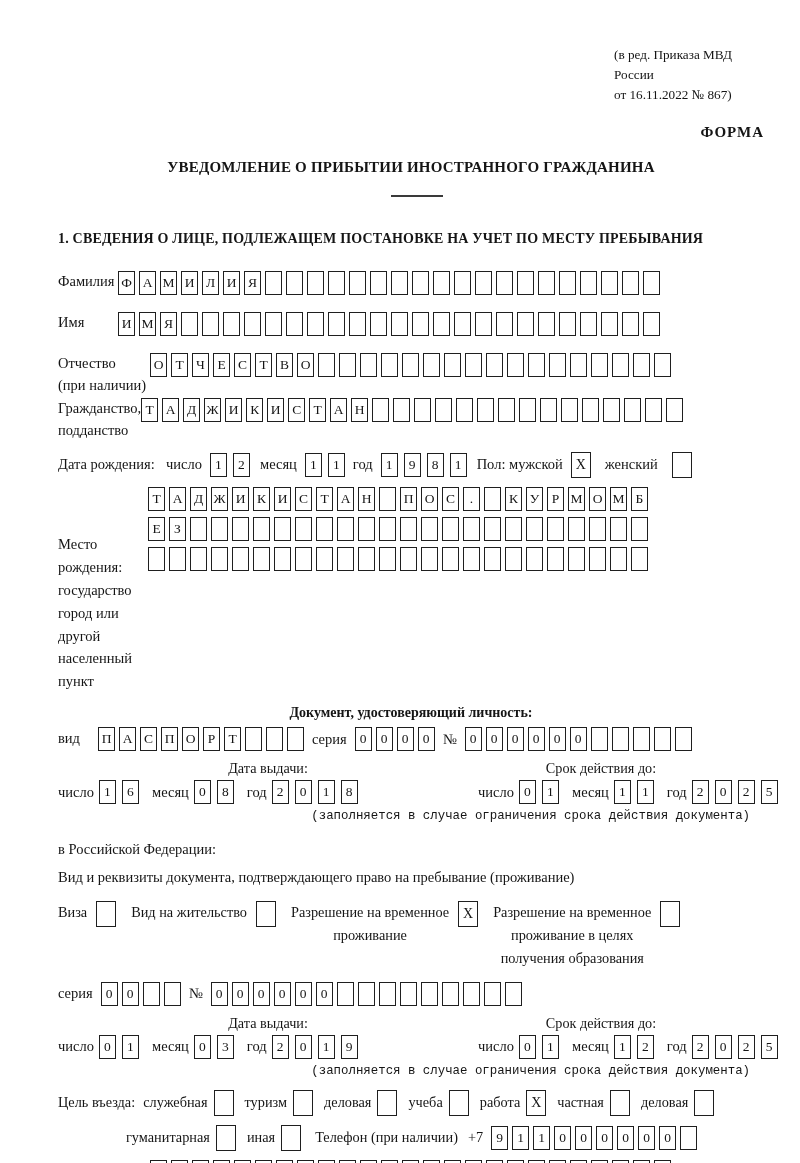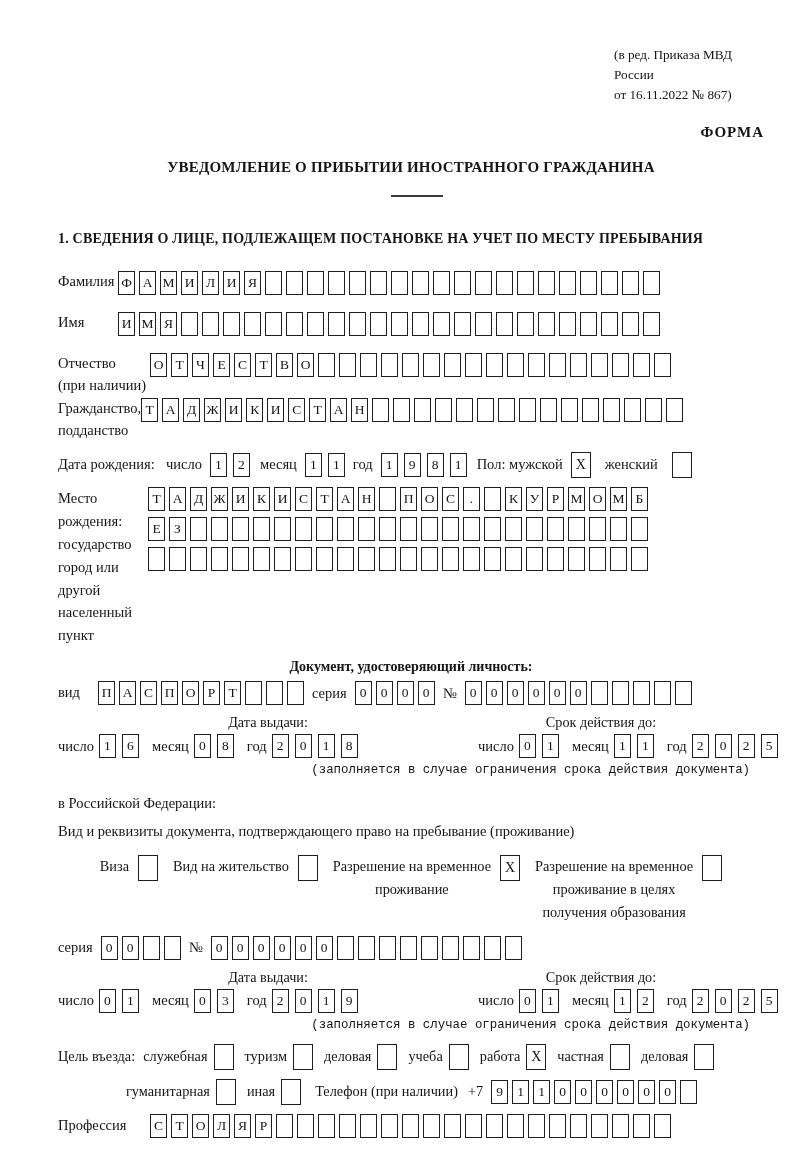--- a/index.html
+++ b/index.html
@@ -18,21 +18,21 @@
   .forma { text-align:right; font-weight:bold; font-size:15px; letter-spacing:1px; margin-top:20px; }
 
   .title { text-align:center; font-weight:bold; font-size:15px; line-height:1.65; margin-top:14px; letter-spacing:0.2px; }
   .blank-underline { display:inline-block; width:52px; border-bottom:2px solid #3a3a3a; margin-left:12px; }
 
   .section-heading { font-weight:bold; font-size:14px; margin-top:26px; letter-spacing:0.2px; }
 
   
   .frow { display:flex; align-items:flex-start; margin-top:17px; font-size:14.5px; }
   .flabel { flex:0 0 auto; line-height:1.5; }
-  .w60{flex-basis:60px;} .w76{flex-basis:76px;} .w90{flex-basis:90px;} .w92{flex-basis:92px;} .w108{flex-basis:108px;} .w40{flex-basis:40px;}
+  .w60{flex-basis:60px;} .w76{flex-basis:76px;} .w90{flex-basis:90px;margin-top:46px;} .w92{flex-basis:92px;} .w108{flex-basis:108px;} .w40{flex-basis:40px;}
 
   
   .boxes { display:flex; gap:4px; flex:0 0 auto; }
   .boxes-sp { gap:6px; }
   .cbox {
     width:17px; height:24px; border:1.5px solid #1f1f1f; flex:0 0 auto;
     text-align:center; font-size:13.5px; line-height:21px; font-family:"Liberation Serif",serif;
   }
   .checkbox {
     display:inline-block; width:20px; height:26px; border:1.5px solid #1f1f1f;
@@ -46,21 +46,21 @@
   .dhdr { display:flex; font-size:14.2px; margin-top:9px; }
   .dh1 { flex:0 0 420px; text-align:center; }
   .dh2 { flex:1 1 auto; text-align:center; padding-right:40px; }
   .drow { display:flex; margin-top:3px; font-size:14.5px; }
   .dgrp { display:flex; align-items:center; gap:5px; flex:0 0 420px; }
   .dgrp2 { display:flex; align-items:center; gap:5px; }
   .note { text-align:right; font-size:12.4px; margin-top:5px; padding-right:14px;font-family:Liberation Mono, monospace; }
 
   .para { font-size:14.5px; margin-top:13px; line-height:1.9; }
 
-  .permit-row { display:flex; align-items:flex-start; gap:15px; margin-top:10px; font-size:14.3px;justify-content:center; }
+  .permit-row { display:flex; align-items:flex-start; gap:15px; margin-top:10px; font-size:14.3px; }
   .popt { display:flex; align-items:flex-start; gap:9px; }
   .popt .plabel { line-height:1.6; }
   .center { text-align:center; }
 
   .purpose-row { display:flex; align-items:center; margin-top:12px; font-size:14.3px; flex-wrap:nowrap; }
   .pitem { display:flex; align-items:center; gap:6px; margin-left:11px; }
   .purpose2 { display:flex; align-items:center; margin-top:9px; margin-left:68px; font-size:14.3px; }
 </style>
 </head>
 <body>

